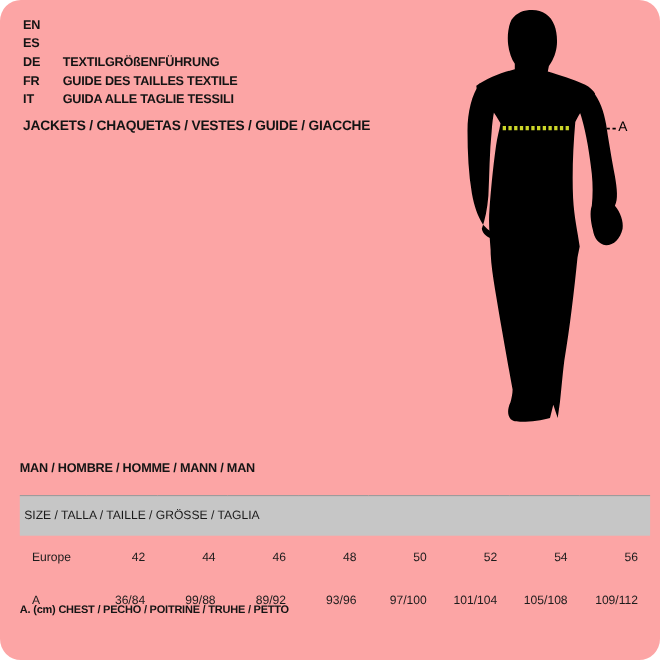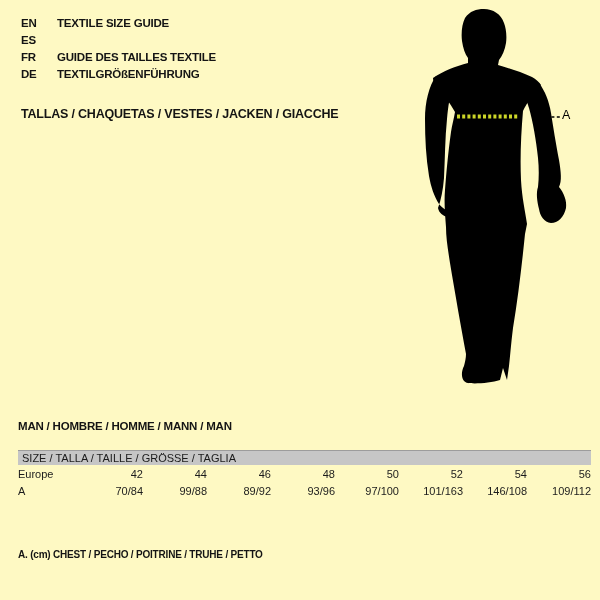--- a/index.html
+++ b/index.html
@@ -1,75 +1,78 @@
 <!DOCTYPE html>
 <html><head>
 <meta charset="utf-8">
 <style>
   html,body{margin:0;padding:0;background:#fff;}
-  #page{position:relative;width:600px;height:600px;background:#fef9c3;overflow:hidden;
-        font-family:"Liberation Sans",sans-serif;color:#141414;}
+  #page{position:relative;width:600px;height:600px;background:#fca5a5;overflow:hidden;
+        font-family:"Liberation Sans",sans-serif;color:#141414;border-radius:19px;}
 
   
   .langs{position:absolute;left:21px;top:15px;}
   .lang-row{display:flex;height:17px;line-height:17px;font-size:11.5px;font-weight:700;letter-spacing:-0.2px;}
   .lang-row .code{width:36px;}
 
   
   .cats{position:absolute;left:21px;top:106px;font-size:12.5px;font-weight:700;
         line-height:17.5px;letter-spacing:-0.2px;}
 
   
   .figure{position:absolute;left:415px;top:6px;width:160px;height:390px;}
   .measure-label{position:absolute;left:562px;top:108px;font-size:12.5px;font-weight:400;color:#000;}
 
   
   .section-title{position:absolute;left:18px;top:420px;font-size:11.5px;font-weight:700;letter-spacing:-0.2px;}
 
   
   table.size{position:absolute;left:18px;top:450px;width:573px;border-collapse:collapse;
              table-layout:fixed;font-size:11px;color:#1c1c1c;}
-  table.size td{padding:0;vertical-align:middle;white-space:nowrap;}
+  table.size td{padding:11px;vertical-align:middle;white-space:nowrap;}
   tr.hdr td{background:#c6c6c6;border-top:1px solid #9c9c9c;height:14px;padding-left:4px;
             font-size:11px;color:#1a1a1a;}
   td.lbl{text-align:left;padding-left:2px;}
   td.val{text-align:right;}
   tr.r-europe td{height:17px;}
   tr.r-us td{height:16px;background:#eeeeee;}
   tr.r-usnum td{height:15px;background:#eeeeee;}
   tr.r-a td{height:18px;}
 
   
   .footnote{position:absolute;left:18px;top:549px;font-size:10px;font-weight:700;letter-spacing:-0.2px;}
 </style>
 </head>
 <body>
 
 <div id="page">
 
   <div class="langs">
     <div class="lang-row">
       <span class="code">EN</span>
-      <span class="lab">TEXTILE SIZE GUIDE</span>
     </div>
     <div class="lang-row">
       <span class="code">ES</span>
+    </div>
+    <div class="lang-row">
+      <span class="code">DE</span>
+      <span class="lab">TEXTILGRÖßENFÜHRUNG</span>
     </div>
     <div class="lang-row">
       <span class="code">FR</span>
       <span class="lab">GUIDE DES TAILLES TEXTILE</span>
     </div>
     <div class="lang-row">
-      <span class="code">DE</span>
-      <span class="lab">TEXTILGRÖßENFÜHRUNG</span>
+      <span class="code">IT</span>
+      <span class="lab">GUIDA ALLE TAGLIE TESSILI</span>
     </div>
   </div>
 
   <div class="cats">
-    <div>TALLAS / CHAQUETAS / VESTES / JACKEN / GIACCHE</div>
+    <div>JACKETS / CHAQUETAS / VESTES / GUIDE / GIACCHE</div>
   </div>
 
   <svg class="figure" viewBox="0 0 160 390" xmlns="http://www.w3.org/2000/svg" aria-hidden="true">
 
     <path fill="#000" d="
       M 69 3
       C 78 3 86 8 89 17 C 91 22 92 30 91 37 C 90 44 87 50 84 54
       L 83 59
       C 93 62 106 66 117 71 C 121 73 124 76 126 79
       C 119 88 112 96 108 105
@@ -140,27 +143,27 @@
         <td class="val">44</td>
         <td class="val">46</td>
         <td class="val">48</td>
         <td class="val">50</td>
         <td class="val">52</td>
         <td class="val">54</td>
         <td class="val">56</td>
       </tr>
       <tr class="r-a">
         <td class="lbl">A</td>
-        <td class="val">70/84</td>
+        <td class="val">36/84</td>
         <td class="val">99/88</td>
         <td class="val">89/92</td>
         <td class="val">93/96</td>
         <td class="val">97/100</td>
-        <td class="val">101/163</td>
-        <td class="val">146/108</td>
+        <td class="val">101/104</td>
+        <td class="val">105/108</td>
         <td class="val">109/112</td>
       </tr>
     </tbody>
   </table>
 
   <div class="footnote">A. (cm) CHEST / PECHO / POITRINE / TRUHE / PETTO</div>
 
 </div>
 
 </body></html>

